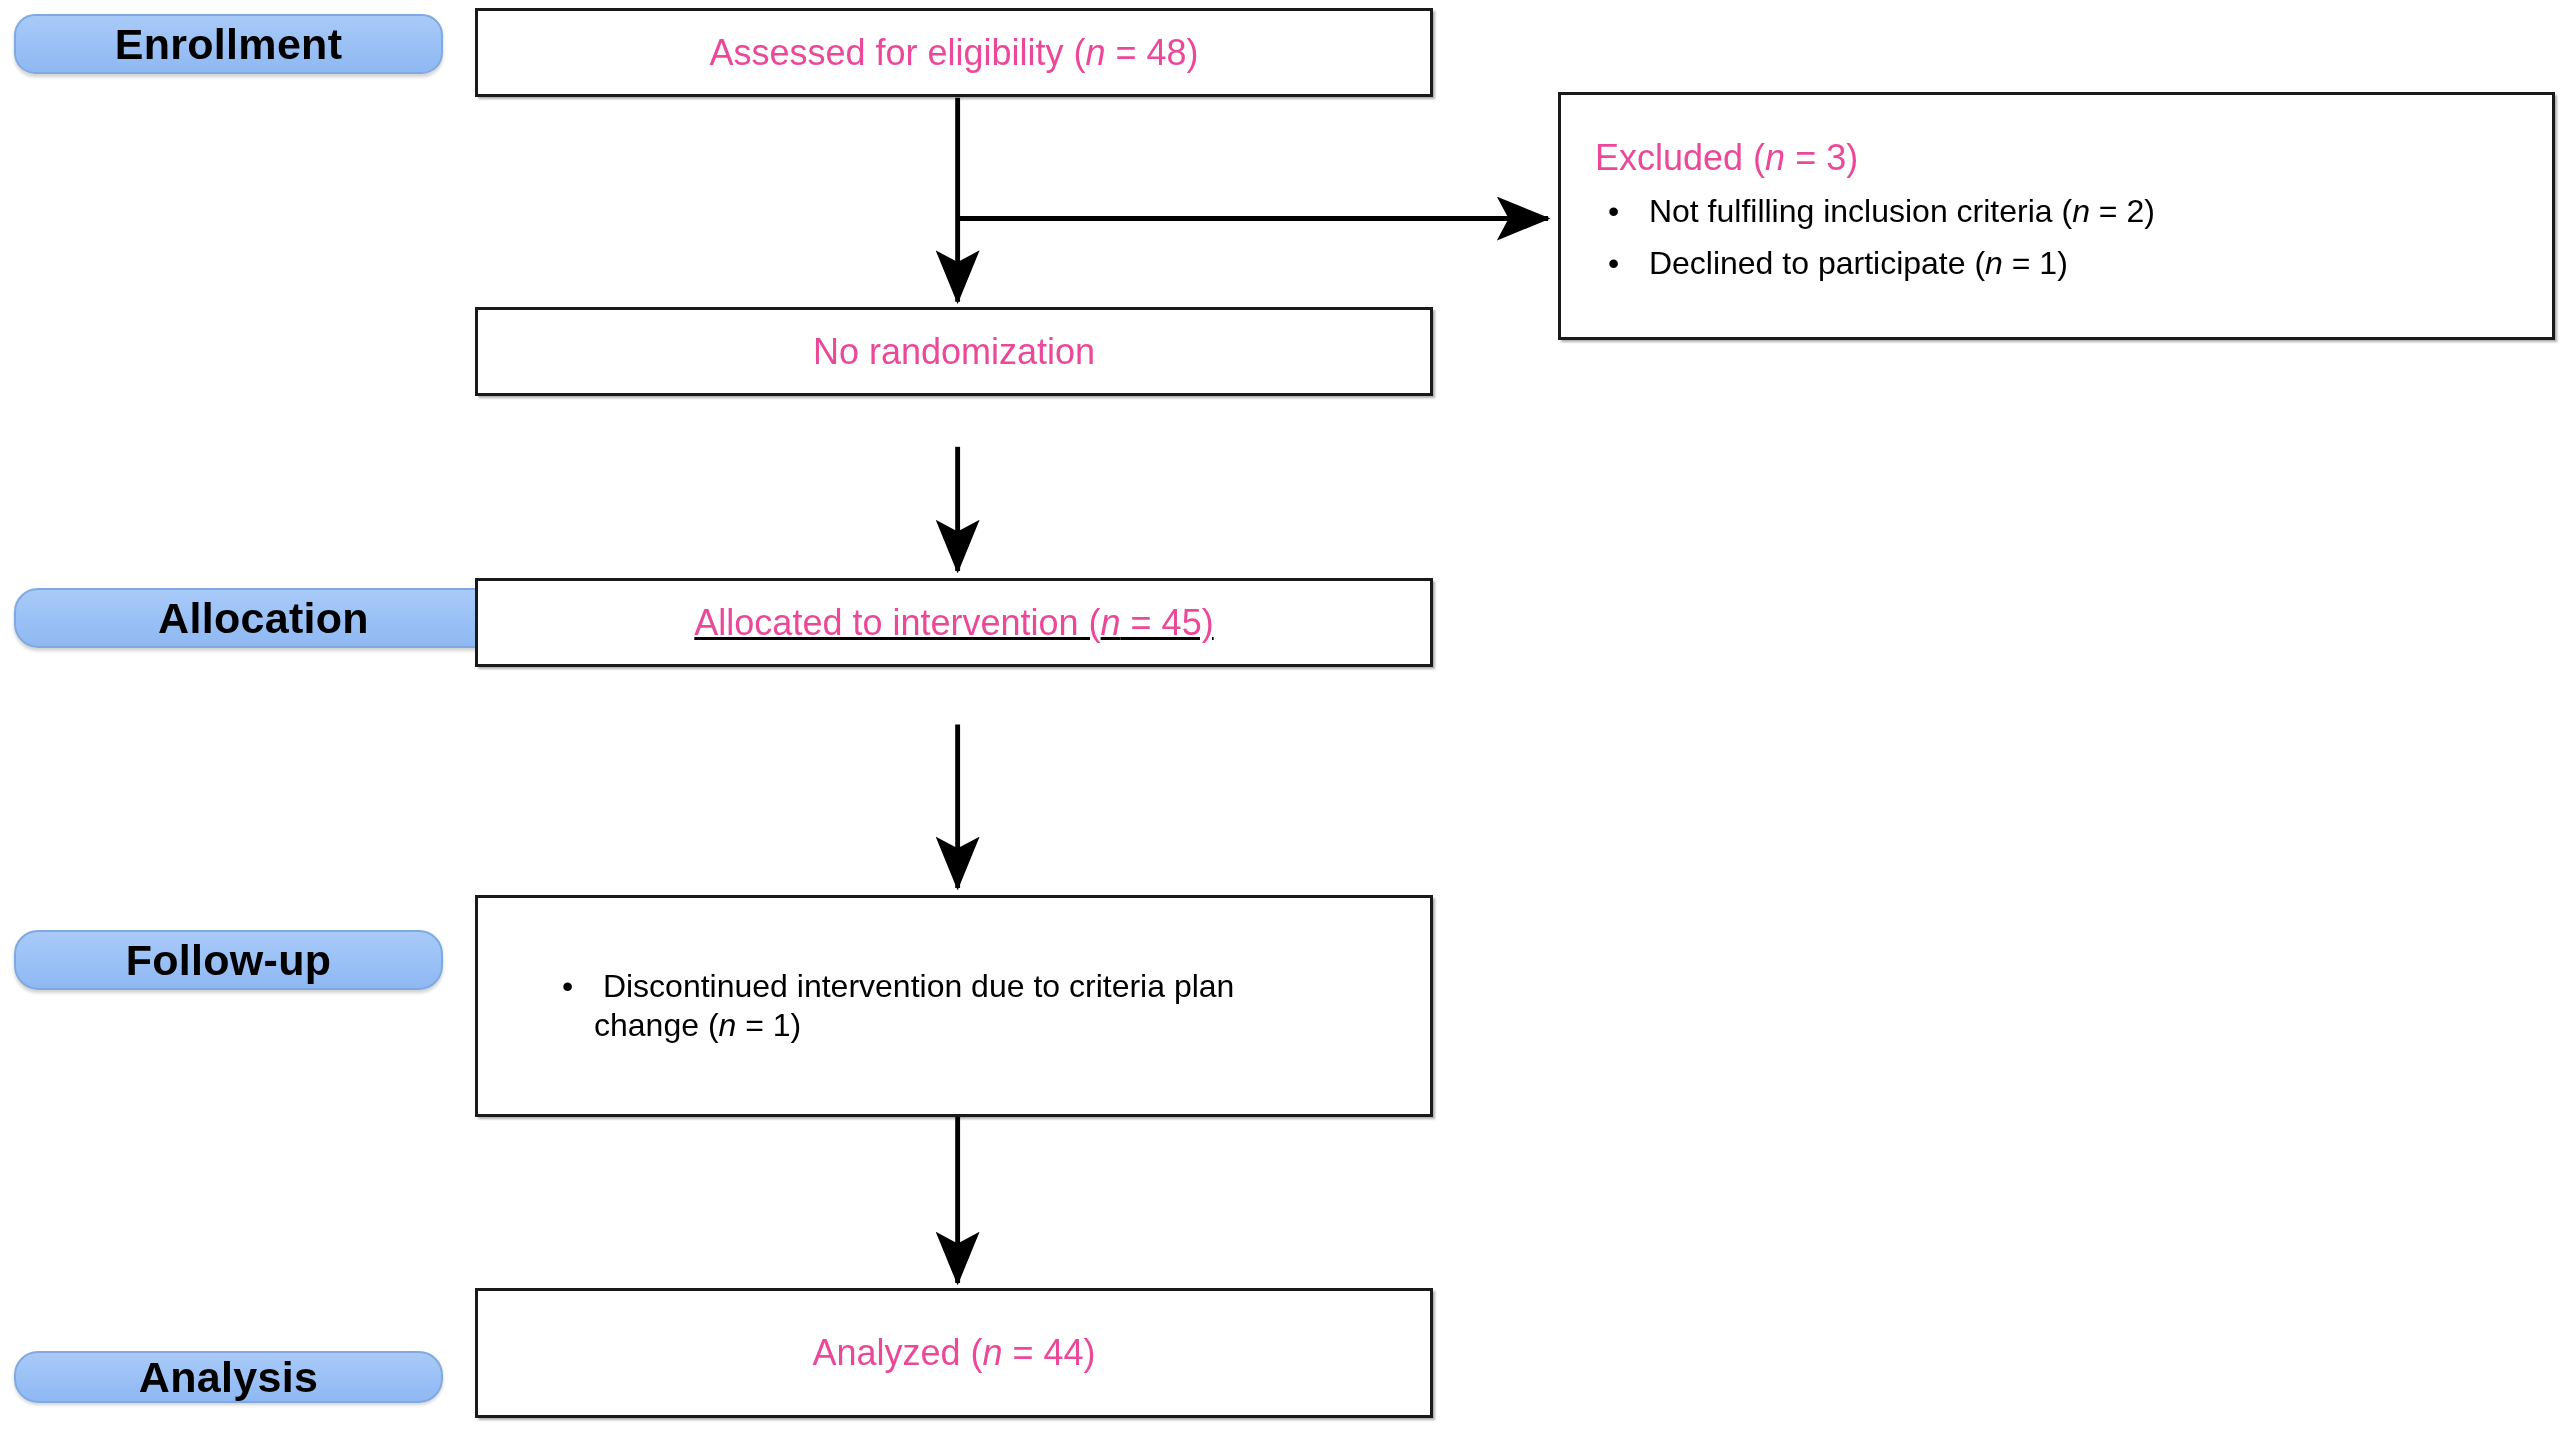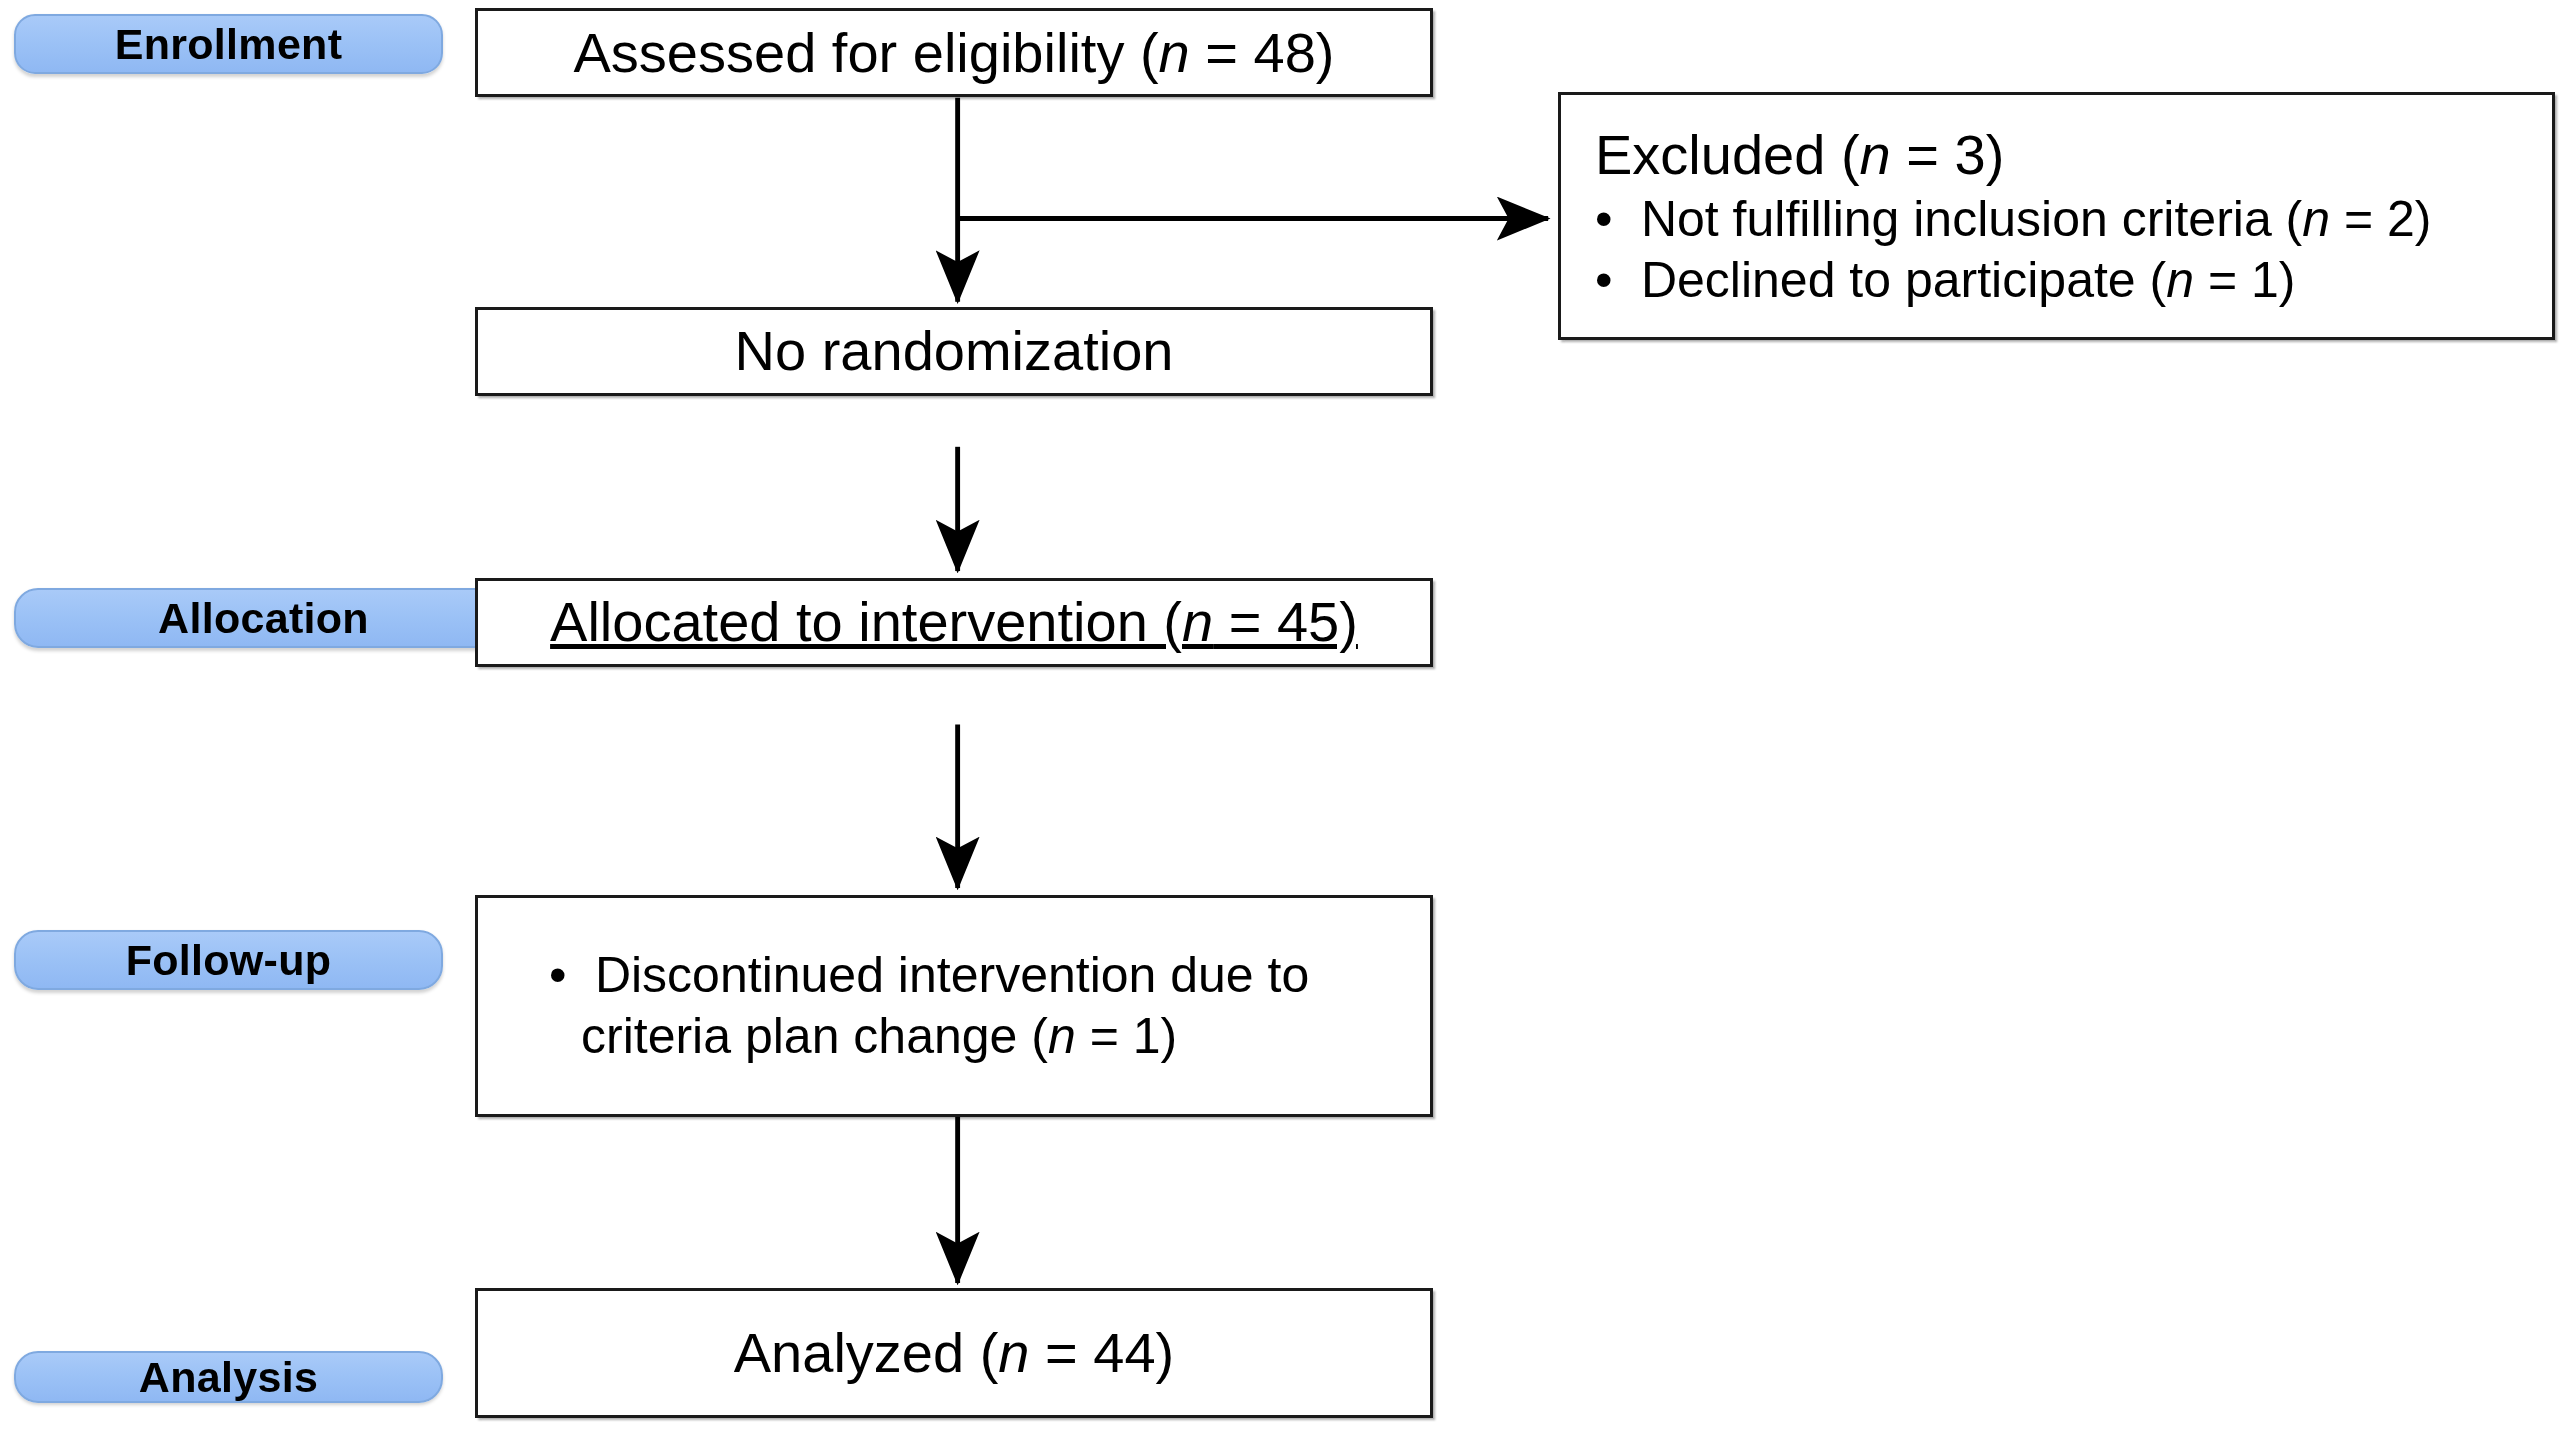--- a/index.html
+++ b/index.html
@@ -42,37 +42,37 @@
     box-sizing: border-box;
     background: #ffffff;
     border: 3.5px solid #1a1a1a;
     box-shadow: 2.8px 2.8px 2.1px rgba(0,0,0,0.30);
     display: flex;
     flex-direction: column;
     justify-content: center;
   }
   .flow-box.centered { align-items: center; }
   .box-text {
-    font-size: 56px;
-    color: #000000;
+    font-size: 36px;
+    color: #ec4899;
     line-height: 1.22;
     white-space: nowrap;
   }
   .bullet-list {
     list-style: none;
     margin: 0;
     padding: 0;
   }
   .bullet-list li {
-    font-size: 50px;
+    font-size: 32px;
     color: #000000;
     line-height: 1.22;
     padding-left: 32px;
     text-indent: -32px;
-    margin: 0;
+    margin: 13px;
   }
   .bullet-list li::before {
     content: "\2022";
     display: inline-block;
     width: 32px;
     text-indent: 0;
   }
   .ital { font-style: italic; }
   
   #excluded-box { padding: 18px 0 18px 34px; align-items: flex-start; }

